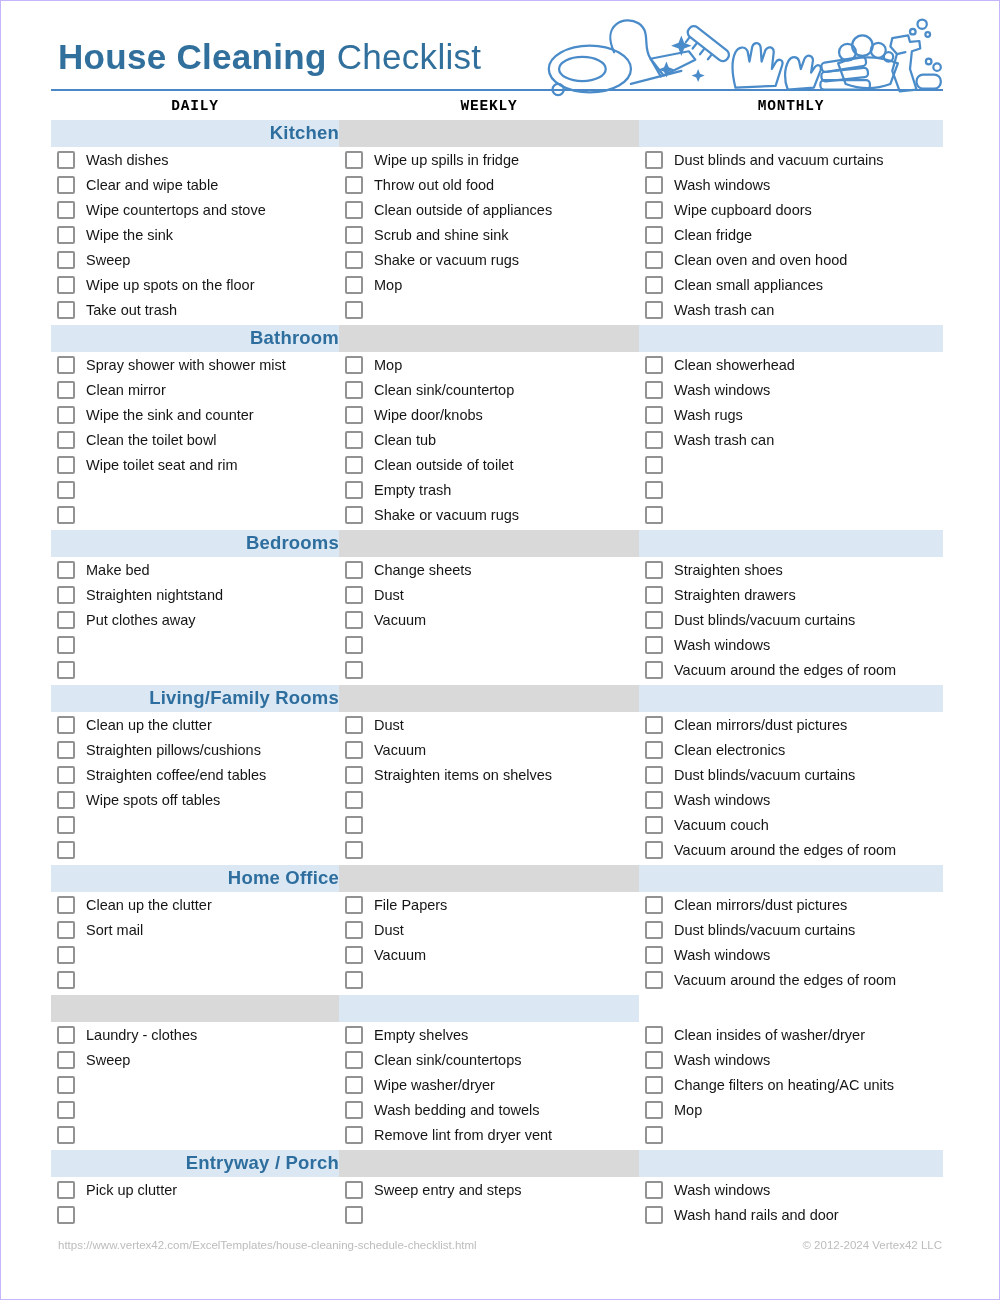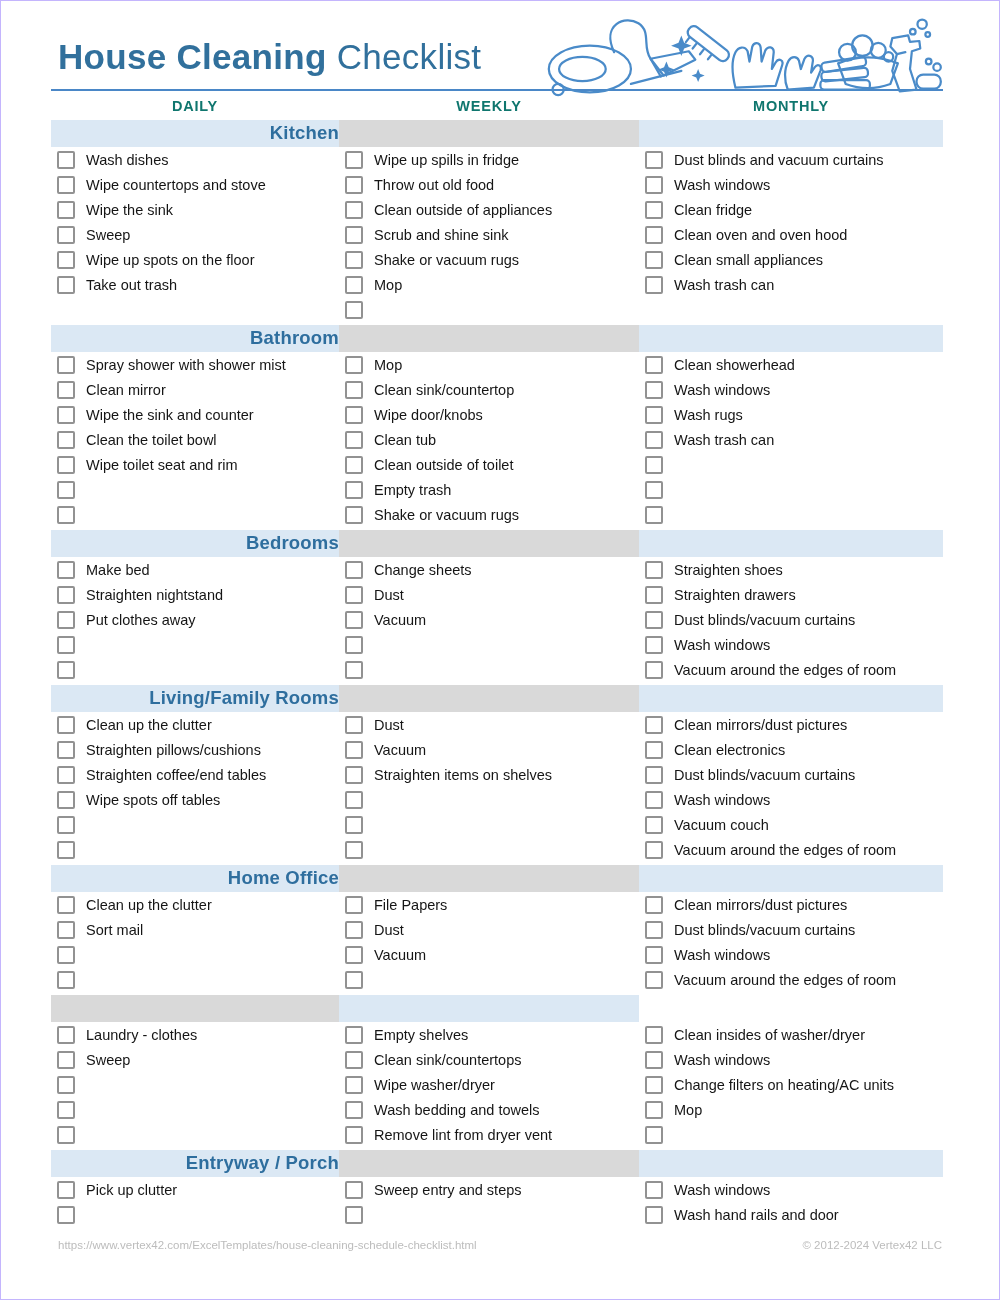--- a/index.html
+++ b/index.html
@@ -6,22 +6,22 @@
   .page{width:1000px;height:1300px;box-sizing:border-box;background:#fff;
         border:1px solid #c4b5fd;position:relative;overflow:hidden;}
   .content{margin:0 58px 0 50px;width:892px;}
   
   .title{margin:36px 0 0 7px;font-size:35px;letter-spacing:.3px;color:#31709c;font-weight:400;}
   .title .bold{font-weight:700;}
   .illustration{position:absolute;top:12px;right:56px;}
   .rule{height:2px;background:#4a87c7;margin-top:12px;}
   
   .col-headers{display:grid;grid-template-columns:288px 300px 304px;margin-top:3px;}
-  .col-headers span{text-align:center;font-weight:700;color:#0f766e;font-size:14.5px;
-                    letter-spacing:.8px;padding:4px 0 3px 0;}
+  .col-headers span{text-align:center;font-weight:700;color:#000000;font-size:14.5px;
+                    letter-spacing:.8px;padding:4px 0 3px 0;font-family:Liberation Mono, monospace;}
   
   section{margin-top:3px;}
   .band{display:grid;grid-template-columns:288px 300px 304px;height:27px;}
   .cell-blue{background:#dbe8f4;}
   .cell-gray{background:#d9d9d9;}
   .band h2{margin:0;padding:2px 0 0 8px;font-size:18.5px;color:#2e6e9e;font-weight:700;
            letter-spacing:.2px;text-align:right;}
   .cols{display:grid;grid-template-columns:288px 300px 304px;}
   .row{display:flex;align-items:center;height:25px;padding-left:6px;box-sizing:border-box;}
   .checkbox{width:14px;height:14px;border:2.5px solid #929292;border-radius:2px;background:#fff;
@@ -107,20 +107,24 @@
             <div class="cell-blue"></div>
           </div>
           <div class="cols">
             <div class="col">
               <div class="row">
                 <span class="checkbox"></span>
                 <span class="label">Wash dishes</span>
               </div>
               <div class="row">
                 <span class="checkbox"></span>
+                <span class="label">Clear and wipe table</span>
+              </div>
+              <div class="row">
+                <span class="checkbox"></span>
                 <span class="label">Wipe countertops and stove</span>
               </div>
               <div class="row">
                 <span class="checkbox"></span>
                 <span class="label">Wipe the sink</span>
               </div>
               <div class="row">
                 <span class="checkbox"></span>
                 <span class="label">Sweep</span>
               </div>
@@ -164,20 +168,24 @@
               </div>
             </div>
             <div class="col">
               <div class="row">
                 <span class="checkbox"></span>
                 <span class="label">Dust blinds and vacuum curtains</span>
               </div>
               <div class="row">
                 <span class="checkbox"></span>
                 <span class="label">Wash windows</span>
+              </div>
+              <div class="row">
+                <span class="checkbox"></span>
+                <span class="label">Wipe cupboard doors</span>
               </div>
               <div class="row">
                 <span class="checkbox"></span>
                 <span class="label">Clean fridge</span>
               </div>
               <div class="row">
                 <span class="checkbox"></span>
                 <span class="label">Clean oven and oven hood</span>
               </div>
               <div class="row">

